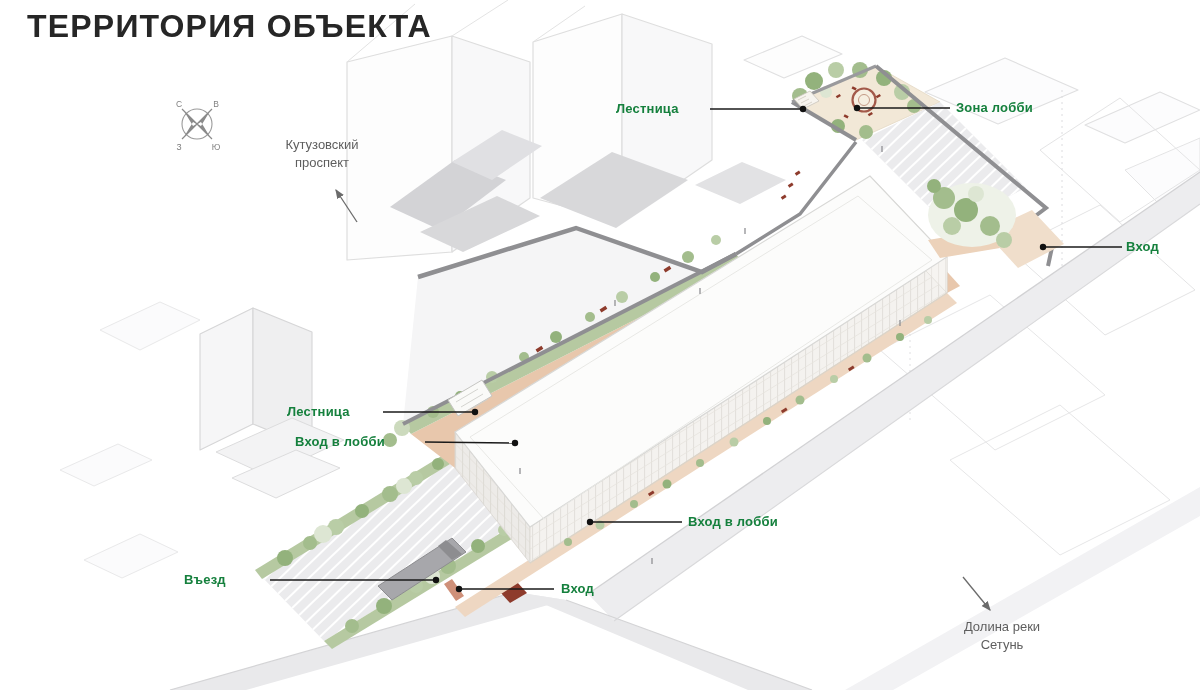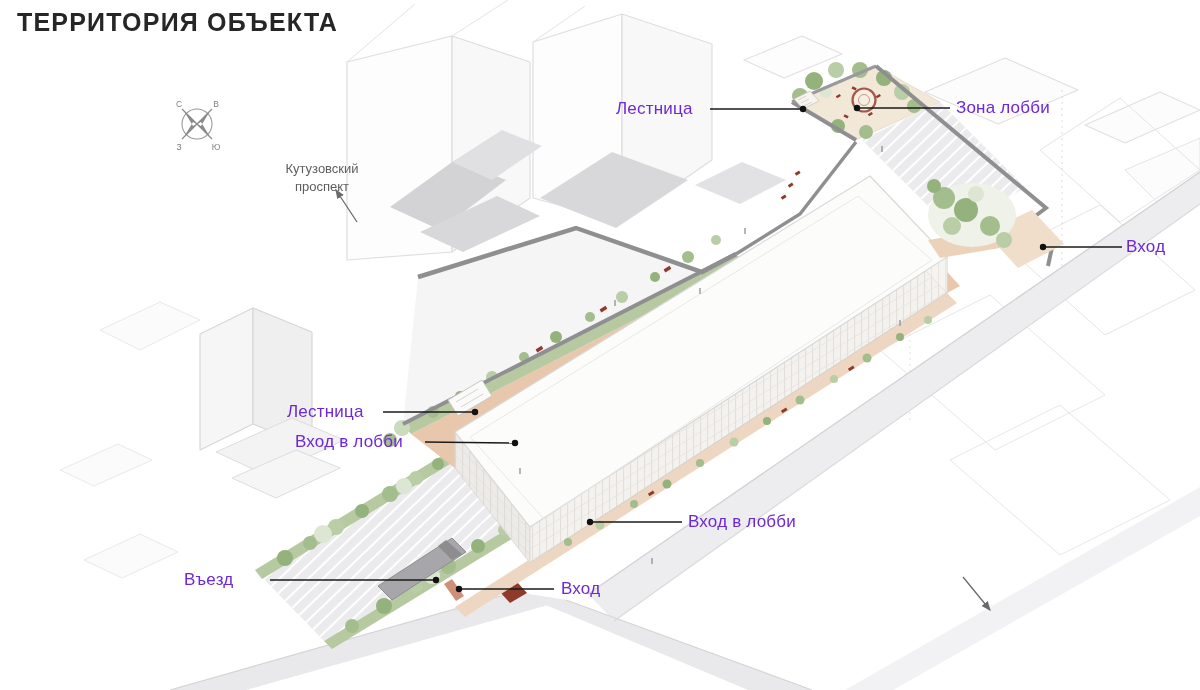--- a/index.html
+++ b/index.html
@@ -1,21 +1,21 @@
 <!DOCTYPE html>
 <html><head>
 <meta charset="utf-8">
 <style>
   html,body{margin:0;padding:0;background:#fff;}
   .stage{position:relative;width:1200px;height:690px;background:#ffffff;overflow:hidden;
          font-family:"Liberation Sans", sans-serif;}
   .stage svg{position:absolute;left:0;top:0;}
-  .page-title{position:absolute;left:17px;top:8px;font-size:25px;font-weight:600;
+  .page-title{position:absolute;left:27px;top:8px;font-size:32px;font-weight:600;
               color:#262626;letter-spacing:1.2px;white-space:nowrap;}
-  .lbl{position:absolute;font-size:17px;font-weight:400;color:#6d28d9;
+  .lbl{position:absolute;font-size:13px;font-weight:700;color:#15803d;
        white-space:nowrap;letter-spacing:0.2px;line-height:22px;}
   .dir{position:absolute;font-size:13px;font-weight:500;color:#5e5e5e;
        text-align:center;line-height:1.35;}
 </style>
 </head>
 <body>
 
 <div class="stage">
 
 <svg width="1200" height="690" viewBox="0 0 1200 690">
@@ -321,15 +321,16 @@
 
 <div class="lbl" style="left:616px;top:98px">Лестница</div>
 <div class="lbl" style="left:956px;top:97px">Зона лобби</div>
 <div class="lbl" style="left:1126px;top:236px">Вход</div>
 <div class="lbl" style="left:287px;top:401px">Лестница</div>
 <div class="lbl" style="left:295px;top:431px">Вход в лобби</div>
 <div class="lbl" style="left:688px;top:511px">Вход в лобби</div>
 <div class="lbl" style="left:184px;top:569px">Въезд</div>
 <div class="lbl" style="left:561px;top:578px">Вход</div>
 
-<div class="dir" style="left:262px;top:160px;width:120px">Кутузовский проспект</div>
+<div class="dir" style="left:262px;top:136px;width:120px">Кутузовский проспект</div>
+<div class="dir" style="left:948px;top:618px;width:108px">Долина реки Сетунь</div>
 
 </div>
 
 </body></html>

